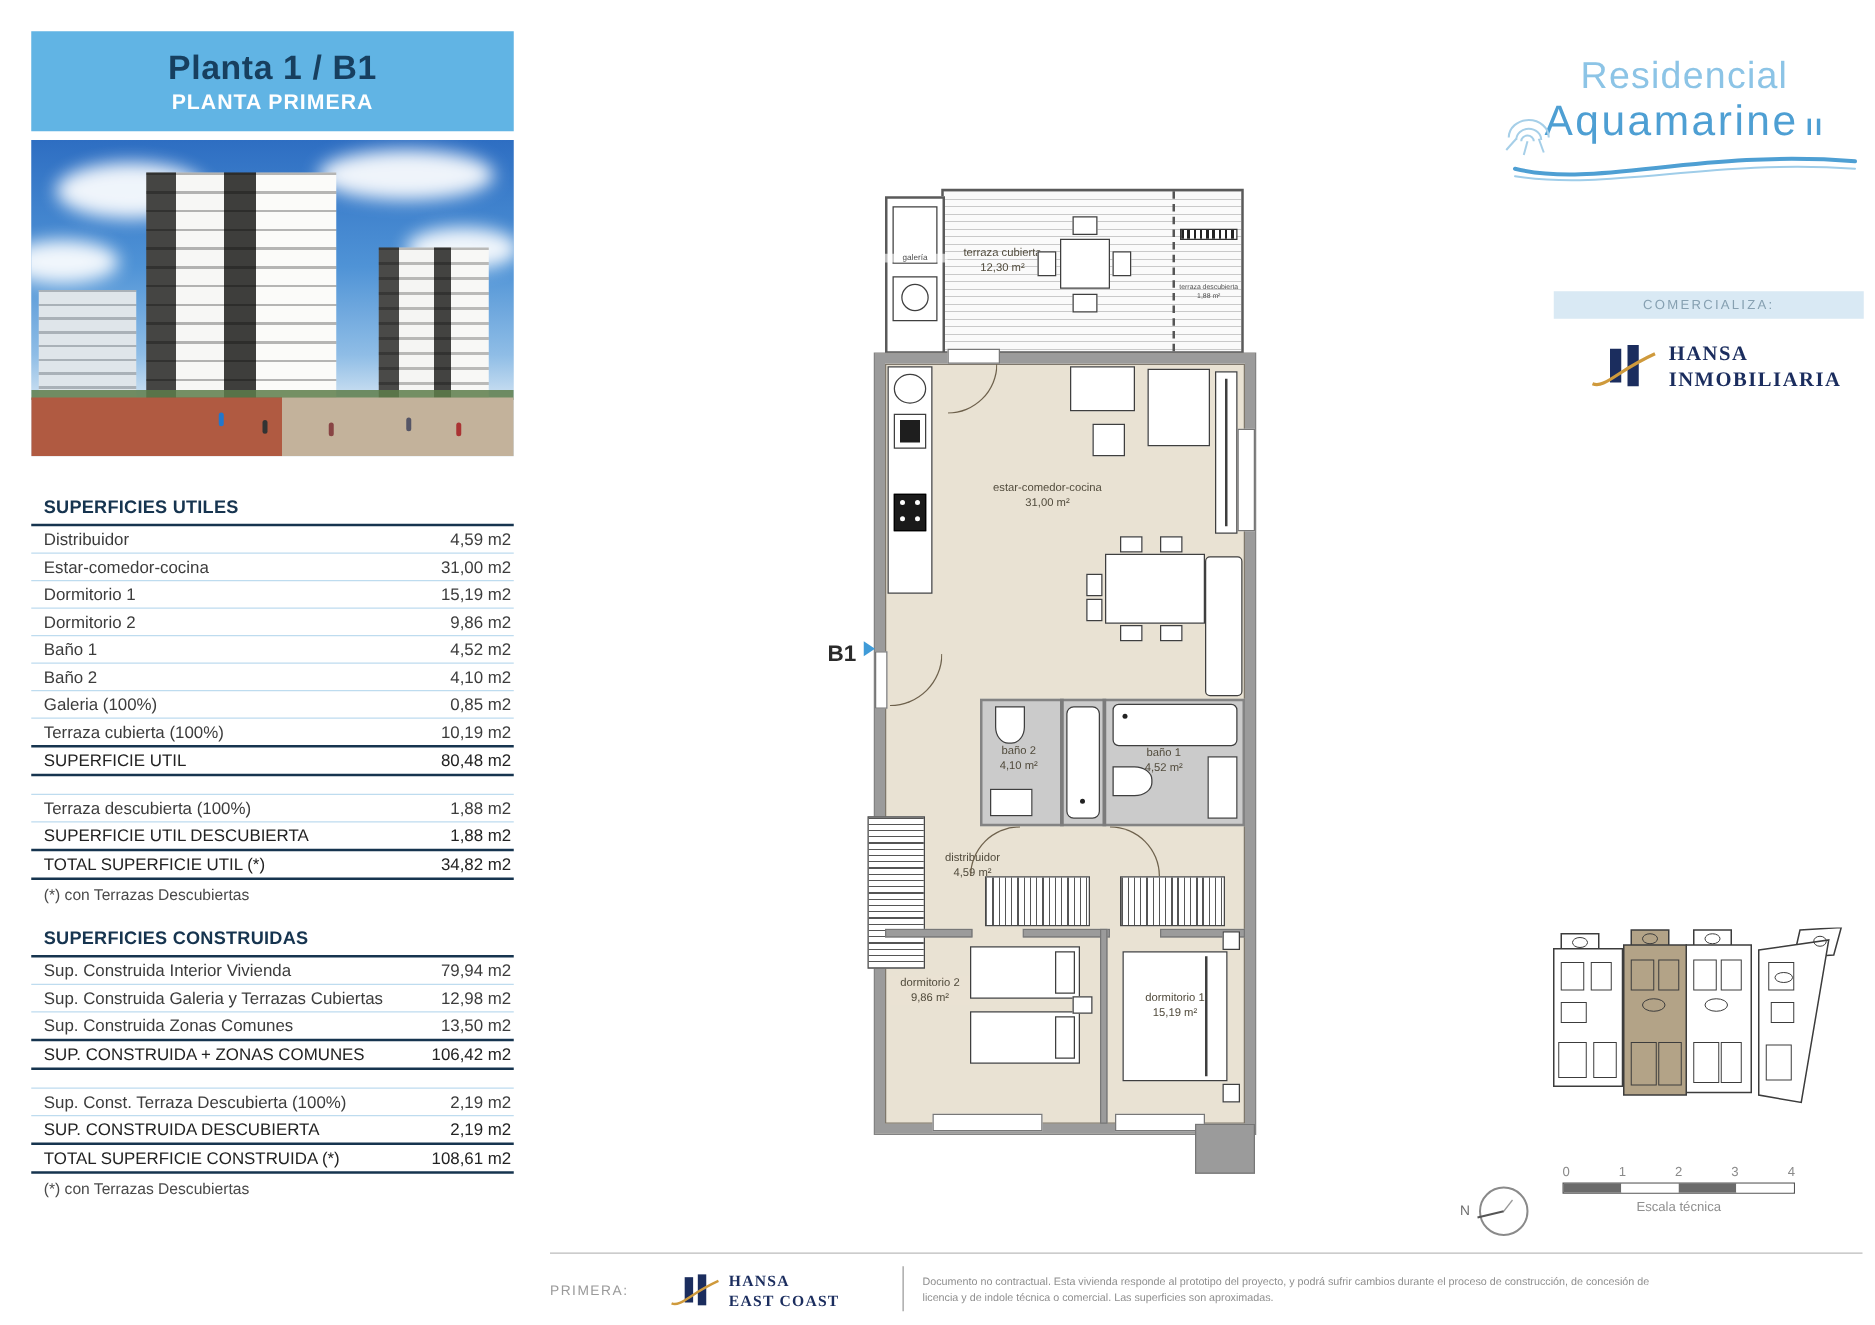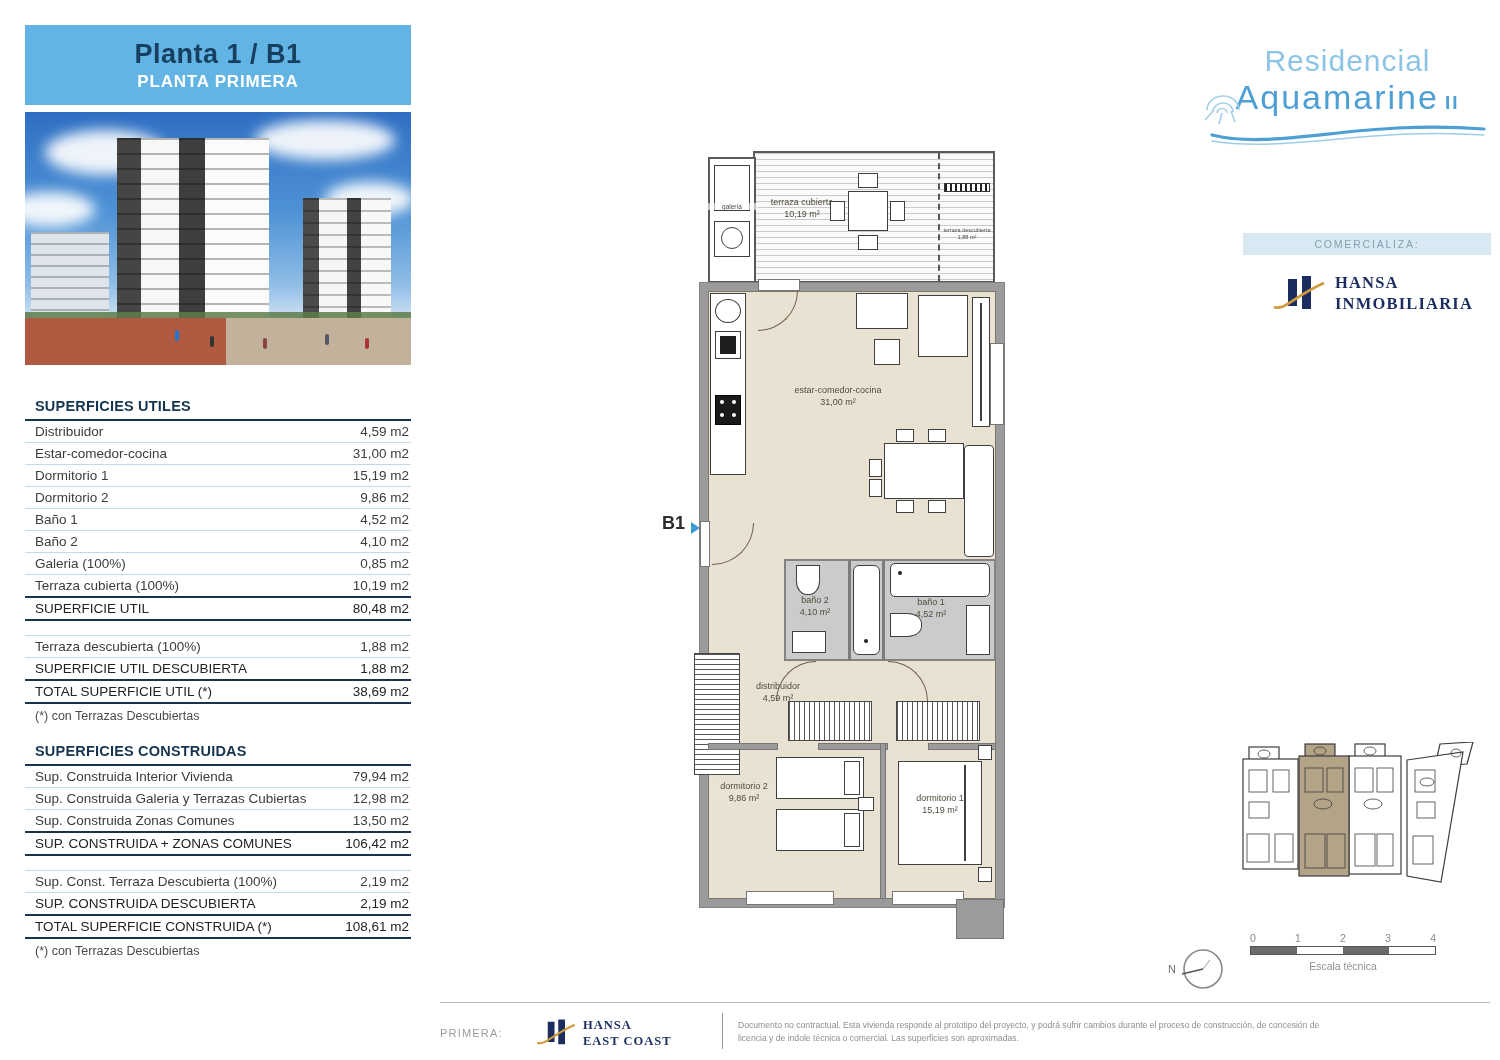--- a/index.html
+++ b/index.html
@@ -56,21 +56,21 @@
   .win{position:absolute;background:#fff;border:1px solid #777;}
   .bath{position:absolute;left:124px;top:414px;width:212px;height:102px;background:#cbcbcb;border:2px solid #838383;}
   .ward{position:absolute;background:#fff;border:1.5px solid #474747;
     background-image:repeating-linear-gradient(90deg,#555 0 1px,transparent 1px 5px);}
   .ward.h{background-image:repeating-linear-gradient(180deg,#555 0 1px,transparent 1px 5px);}
   .plabel{position:absolute;font-size:9px;line-height:1.3;color:#514b3c;text-align:center;}
   .plabel .area{display:block;}
   .tinylabel{position:absolute;font-size:5.5px;line-height:1.3;color:#4c4c4c;text-align:center;}
   .gal-label{position:absolute;font-size:6.5px;color:#4c4c4c;}
   .doorarc{position:absolute;border:1.4px solid #6d604b;background:transparent;}
-  .unitmark{position:absolute;left:2px;top:368px;display:flex;align-items:flex-end;gap:6px;}
+  .unitmark{position:absolute;left:2px;top:368px;display:flex;align-items:flex-start;gap:6px;}
   .unitmark .txt{font-size:18px;font-weight:bold;color:#2b2b2b;}
   .tri{width:0;height:0;border-left:9px solid #3f9bd8;border-top:6px solid transparent;border-bottom:6px solid transparent;}
   .dot{position:absolute;width:4px;height:4px;background:#222;border-radius:50%;}
   .balc{position:absolute;left:296px;top:754px;width:48px;height:40px;background:#9b9b9b;box-shadow:inset 0 0 0 1px #777;}
 
   
   .brand{left:1205px;top:44px;width:285px;height:140px;text-align:center;}
   .brand .l1{font-size:30px;color:#8cc4e6;letter-spacing:1px;}
   .brand .l2{font-size:34px;color:#4e9fd3;letter-spacing:2px;position:relative;display:inline-block;}
   .brand .l2 .suffix{font-size:19px;font-weight:bold;margin-left:6px;}
@@ -171,21 +171,21 @@
   <div class="row lt lb">
     <span>Terraza descubierta (100%)</span>
     <span class="val">1,88 m2</span>
   </div>
   <div class="row bold nb">
     <span>SUPERFICIE UTIL DESCUBIERTA</span>
     <span class="val">1,88 m2</span>
   </div>
   <div class="row bold nb">
     <span>TOTAL SUPERFICIE UTIL (*)</span>
-    <span class="val">38,69 m2</span>
+    <span class="val">34,82 m2</span>
   </div>
   <div class="footnote">(*) con Terrazas Descubiertas</div>
 </div>
 
 <div class="abs tbl" style="top:740px;">
   <div class="tbl-title">SUPERFICIES CONSTRUIDAS</div>
   <div class="row lb">
     <span>Sup. Construida Interior Vivienda</span>
     <span class="val">79,94 m2</span>
   </div>
@@ -221,21 +221,21 @@
 
   <div class="terr"></div>
   <div class="terr-dash"></div>
   <div class="tickbar"></div>
   <div class="tinylabel" style="left:282px;top:82px;width:50px;">
     <span>terraza descubierta</span>
     <span class="area">1,88 m²</span>
   </div>
   <div class="plabel" style="left:98px;top:52px;width:88px;">
     <span>terraza cubierta</span>
-    <span class="area">10,19 m²</span>
+    <span class="area">12,30 m²</span>
   </div>
   <div class="furn" style="left:188px;top:46px;width:40px;height:40px;"></div>
   <div class="furn" style="left:198px;top:28px;width:20px;height:15px;"></div>
   <div class="furn" style="left:198px;top:90px;width:20px;height:15px;"></div>
   <div class="furn" style="left:170px;top:56px;width:15px;height:20px;"></div>
   <div class="furn" style="left:230px;top:56px;width:15px;height:20px;"></div>
 
   <div class="gal"></div>
   <div class="furn" style="left:54px;top:20px;width:36px;height:46px;"></div>
   <div class="furn" style="left:54px;top:76px;width:36px;height:36px;"></div>

